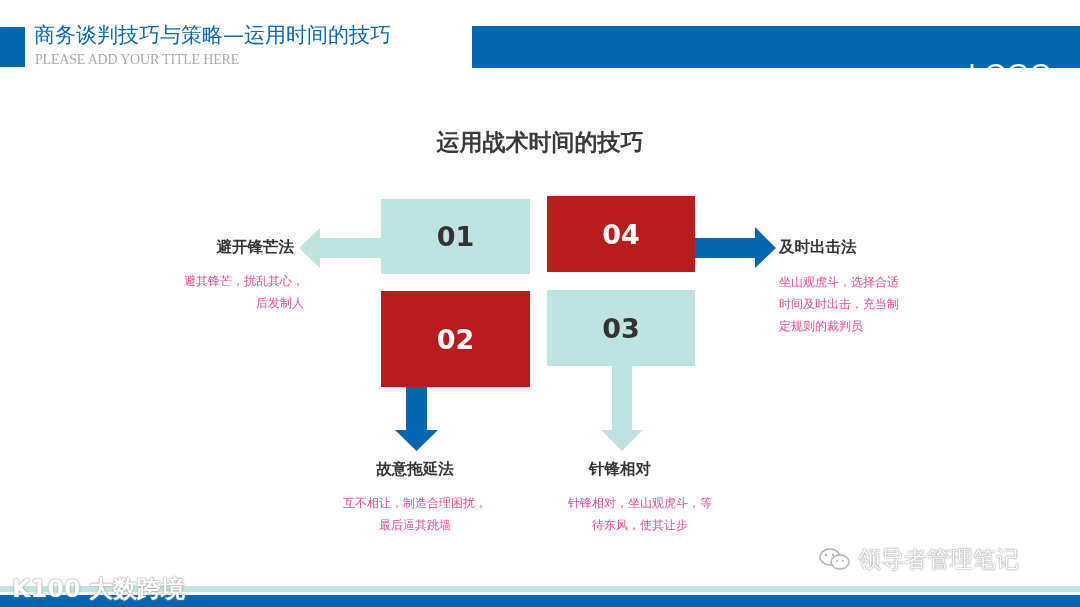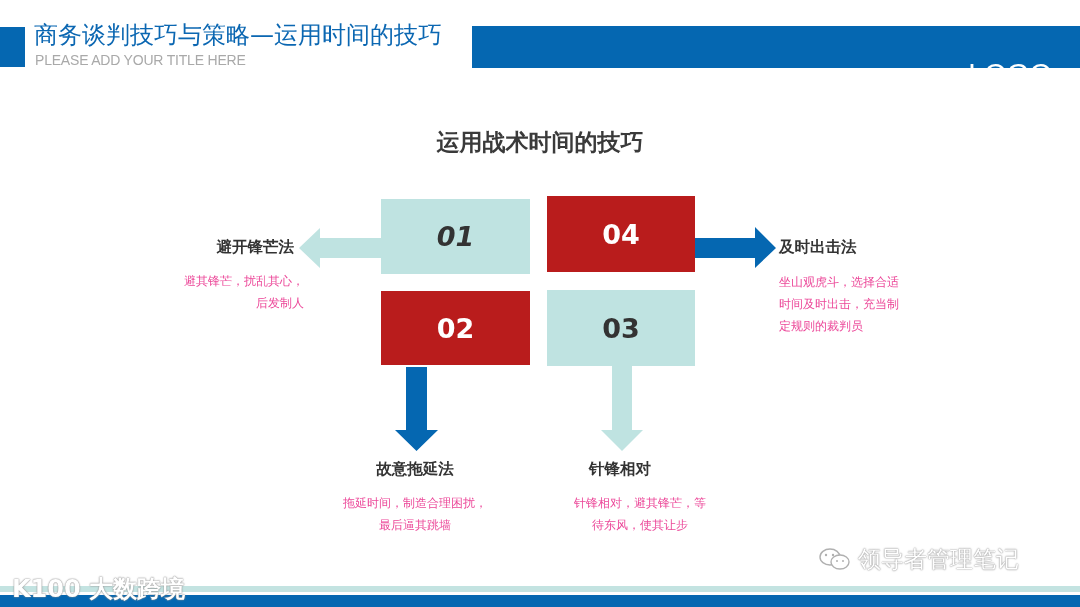--- a/index.html
+++ b/index.html
@@ -4,33 +4,33 @@
 <style>
   html, body { margin: 0; padding: 0; }
   body {
     width: 1080px; height: 607px; position: relative; overflow: hidden;
     background: #ffffff;
     font-family: "DejaVu Sans", "Liberation Sans", sans-serif;
   }
   .abs { position: absolute; }
   
   .hdr-left-block { left: 0; top: 27px; width: 25px; height: 40px; background: #0567b1; }
-  .hdr-title { left: 34px; top: 20px; font-size: 24px; color: #0b67b2; white-space: nowrap; letter-spacing: 0px; line-height: 30px; }
-  .hdr-sub { left: 35px; top: 52px; font-size: 14px; color: #a9a9a9; font-family: Liberation Sans, sans-serif; white-space: nowrap; letter-spacing: -0.2px; }
+  .hdr-title { left: 34px; top: 20px; font-size: 21px; color: #0b67b2; white-space: nowrap; letter-spacing: 0px; line-height: 30px; }
+  .hdr-sub { left: 35px; top: 52px; font-size: 14px; color: #a9a9a9; font-family: Liberation Serif, serif; white-space: nowrap; letter-spacing: -0.2px; }
   .hdr-bar { left: 472px; top: 26px; width: 608px; height: 42px; background: #0567b1; }
   .hdr-logo { right: 28px; top: 30px; color: #ffffff; font-family: "Liberation Sans", sans-serif; font-size: 29px; line-height: 36px; }
   
   .main-title { left: 0; width: 1080px; top: 127px; text-align: center; font-size: 23px; font-weight: bold; color: #3a3a3a; }
   
   .box { display: flex; align-items: center; justify-content: center; font-weight: bold; font-size: 27px; font-family: "DejaVu Sans", sans-serif; }
   .box.light { background: #bfe3e1; color: #333333; }
   .box.dark { background: #b91c1c; color: #ffffff; }
-  .box-01 { left: 381px; top: 199px; width: 149px; height: 75px; font-style: italic; }
+  .box-01 { left: 381px; top: 199px; width: 149px; height: 75px; }
   .box-04 { left: 547px; top: 196px; width: 148px; height: 76px; }
-  .box-02 { left: 381px; top: 291px; width: 149px; height: 74px; }
+  .box-02 { left: 381px; top: 291px; width: 149px; height: 96px; }
   .box-03 { left: 547px; top: 290px; width: 148px; height: 76px; }
   svg.arrow { position: absolute; overflow: visible; }
   
   .lbl-head { font-size: 15.5px; font-weight: bold; color: #333333; white-space: nowrap; }
   .lbl-body { font-size: 12px; color: #ec4899; line-height: 22px; white-space: nowrap; }
   .t1-head { right: 786px; top: 237px; text-align: right; }
   .t1-body { right: 776px; top: 270px; text-align: right; }
   .t4-head { left: 779px; top: 237px; }
   .t4-body { left: 779px; top: 271px; }
   .t2-head { left: 340px; width: 150px; top: 459px; text-align: center; }
@@ -88,27 +88,27 @@
 
 <div class="abs lbl-head t4-head">及时出击法</div>
 <div class="abs lbl-body t4-body">
   <div>坐山观虎斗，选择合适</div>
   <div>时间及时出击，充当制</div>
   <div>定规则的裁判员</div>
 </div>
 
 <div class="abs lbl-head t2-head">故意拖延法</div>
 <div class="abs lbl-body t2-body">
-  <div>拖延时间，制造合理困扰，</div>
+  <div>互不相让，制造合理困扰，</div>
   <div>最后逼其跳墙</div>
 </div>
 
 <div class="abs lbl-head t3-head">针锋相对</div>
 <div class="abs lbl-body t3-body">
-  <div>针锋相对，避其锋芒，等</div>
+  <div>针锋相对，坐山观虎斗，等</div>
   <div>待东风，使其让步</div>
 </div>
 
 <div class="abs band-light"></div>
 <div class="abs band-dark"></div>
 
 <div class="abs wm-left">K100 大数跨境</div>
 <div class="abs wm-right">
   <svg class="wechat-icon" viewBox="0 0 34 26">
     <ellipse cx="12" cy="10" rx="10" ry="8" fill="none" stroke="#b0b0b0" stroke-width="1.4"></ellipse>

